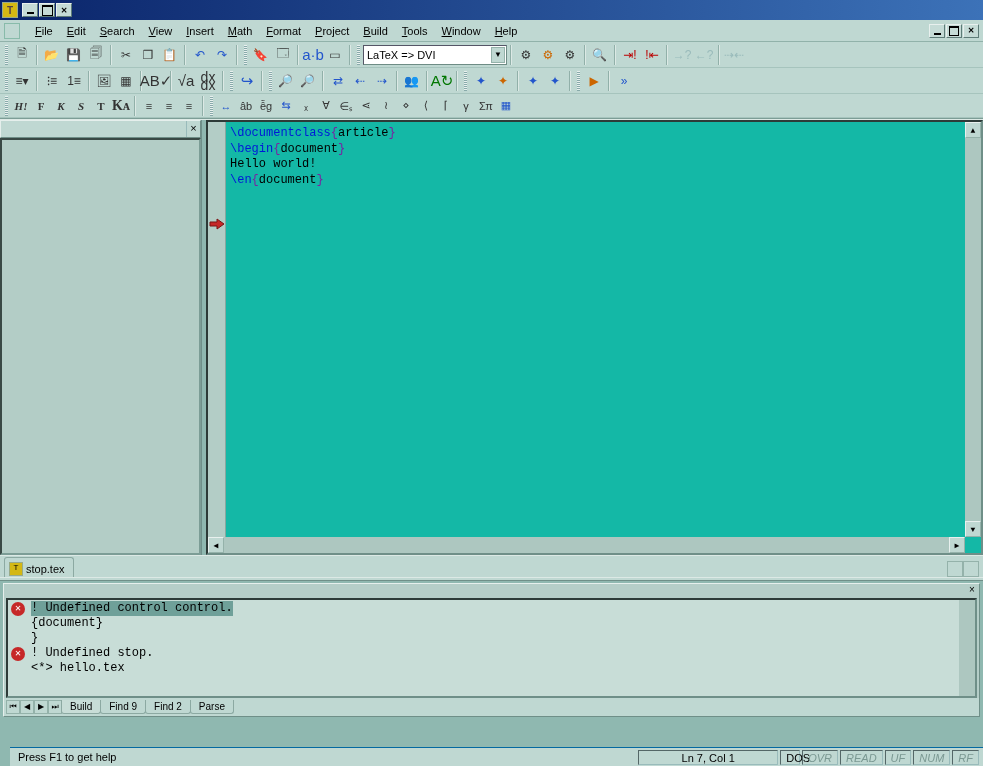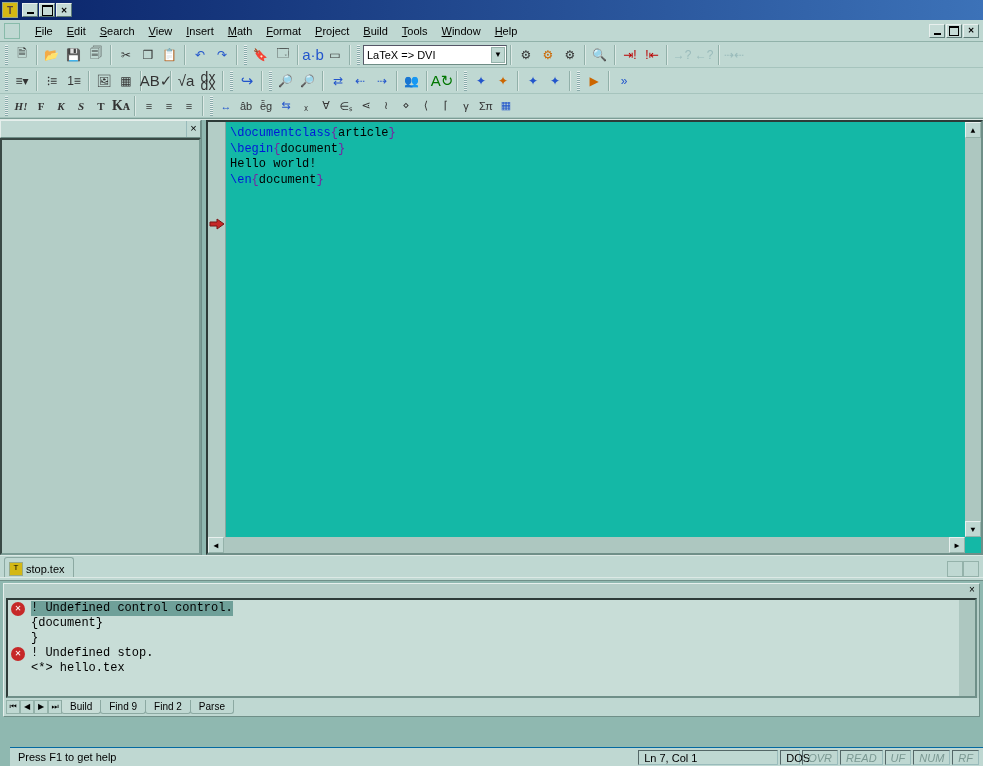--- a/index.html
+++ b/index.html
@@ -96,21 +96,21 @@
 .oline .eicn{width:14px;height:14px;margin-right:6px;border-radius:50%;background:#C62828;color:#fff;font-size:10px;font-weight:bold;display:inline-flex;align-items:center;justify-content:center;flex-shrink:0;}
 .oline .hl{background:#6FA099;}
 .oline.indent{padding-left:20px;}
 .output .ov-scroll{position:absolute;right:0;top:0;bottom:0;width:16px;background:#ADC7C0;}
 .output .otabs{height:18px;display:flex;align-items:center;background:#BFD8D2;padding:0 2px;font-size:10px;}
 .output .otabs .onav{width:14px;height:14px;background:#BFD8D2;border:1px solid #94B2AA;text-align:center;line-height:12px;font-size:8px;}
 .output .otabs .otab{padding:1px 8px;border:1px solid #8CA9A2;border-top:none;background:#BFD8D2;border-radius:0 0 3px 3px;margin-left:-1px;}
 .output .otabs .otab.active{background:#C8DDD7;}
 
 .statusbar{position:absolute;left:0;right:0;bottom:0;height:19px;background:#BFD8D2;border-top:1px solid #0369a1;display:flex;align-items:center;font-size:11px;padding:0 4px;margin-left:10px;}
-.statusbar .cell{border:1px inset #9BB;padding:1px 5px;margin-left:2px;height:15px;line-height:13px;}
+.statusbar .cell{border:1px inset #9BB;padding:1px 5px;margin-left:2px;height:15px;line-height:13px;text-align:center;}
 .statusbar .cell.dim{color:#7A9892;}
 .statusbar .grow{flex:1;padding-left:4px;}
 </style>
 </head>
 <body>
 
 <div class="titlebar">
   <span class="icn">T</span>
   <div class="winbtns">
     <div class="winbtn min"></div>

